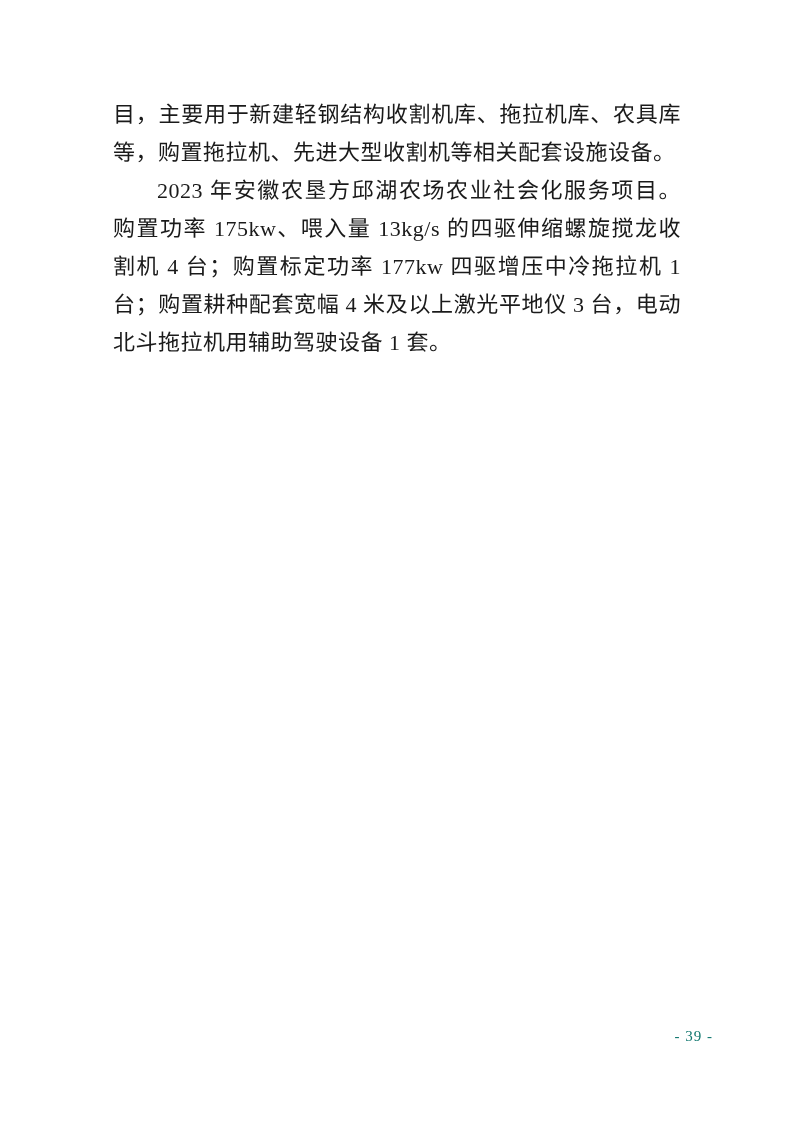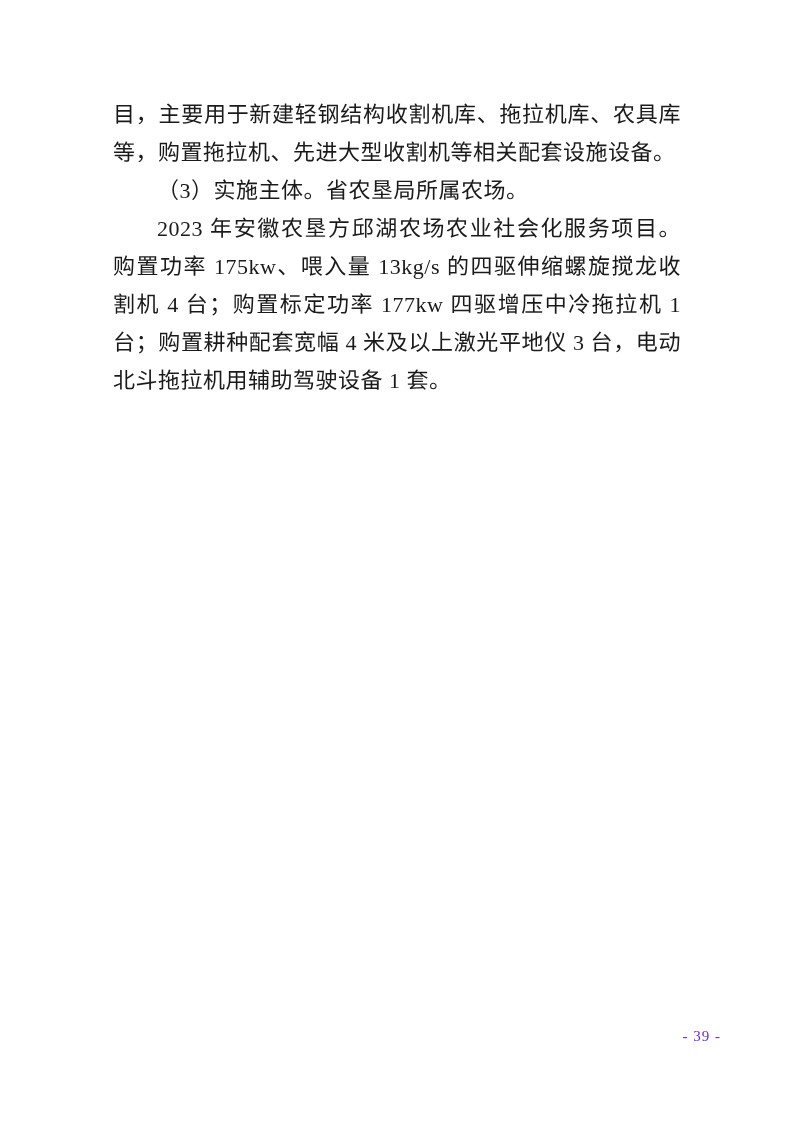--- a/index.html
+++ b/index.html
@@ -32,30 +32,29 @@
     text-justify: inter-ideograph;
     letter-spacing: 0.5px;
     word-break: break-all;
   }
   .para.indent {
     text-indent: 2em;
   }
   .page-footer {
     position: absolute;
     top: 1026px;
-    right: 104px;
+    right: 112px;
     font-size: 15px;
     line-height: 20px;
-    color: #6d28d9;
+    color: #0f766e;
     letter-spacing: 1px;
   }
 </style>
 </head>
 <body>
 
 <div class="page">
   <div class="content">
       <p class="para">目，主要用于新建轻钢结构收割机库、拖拉机库、农具库等，购置拖拉机、先进大型收割机等相关配套设施设备。</p>
-      <p class="para indent">（3）实施主体。省农垦局所属农场。</p>
       <p class="para indent">2023 年安徽农垦方邱湖农场农业社会化服务项目。购置功率 175kw、喂入量 13kg/s 的四驱伸缩螺旋搅龙收割机 4 台；购置标定功率 177kw 四驱增压中冷拖拉机 1 台；购置耕种配套宽幅 4 米及以上激光平地仪 3 台，电动北斗拖拉机用辅助驾驶设备 1 套。</p>
     </div>
   <div class="page-footer">- 39 -</div>
 </div>
 
 </body></html>

